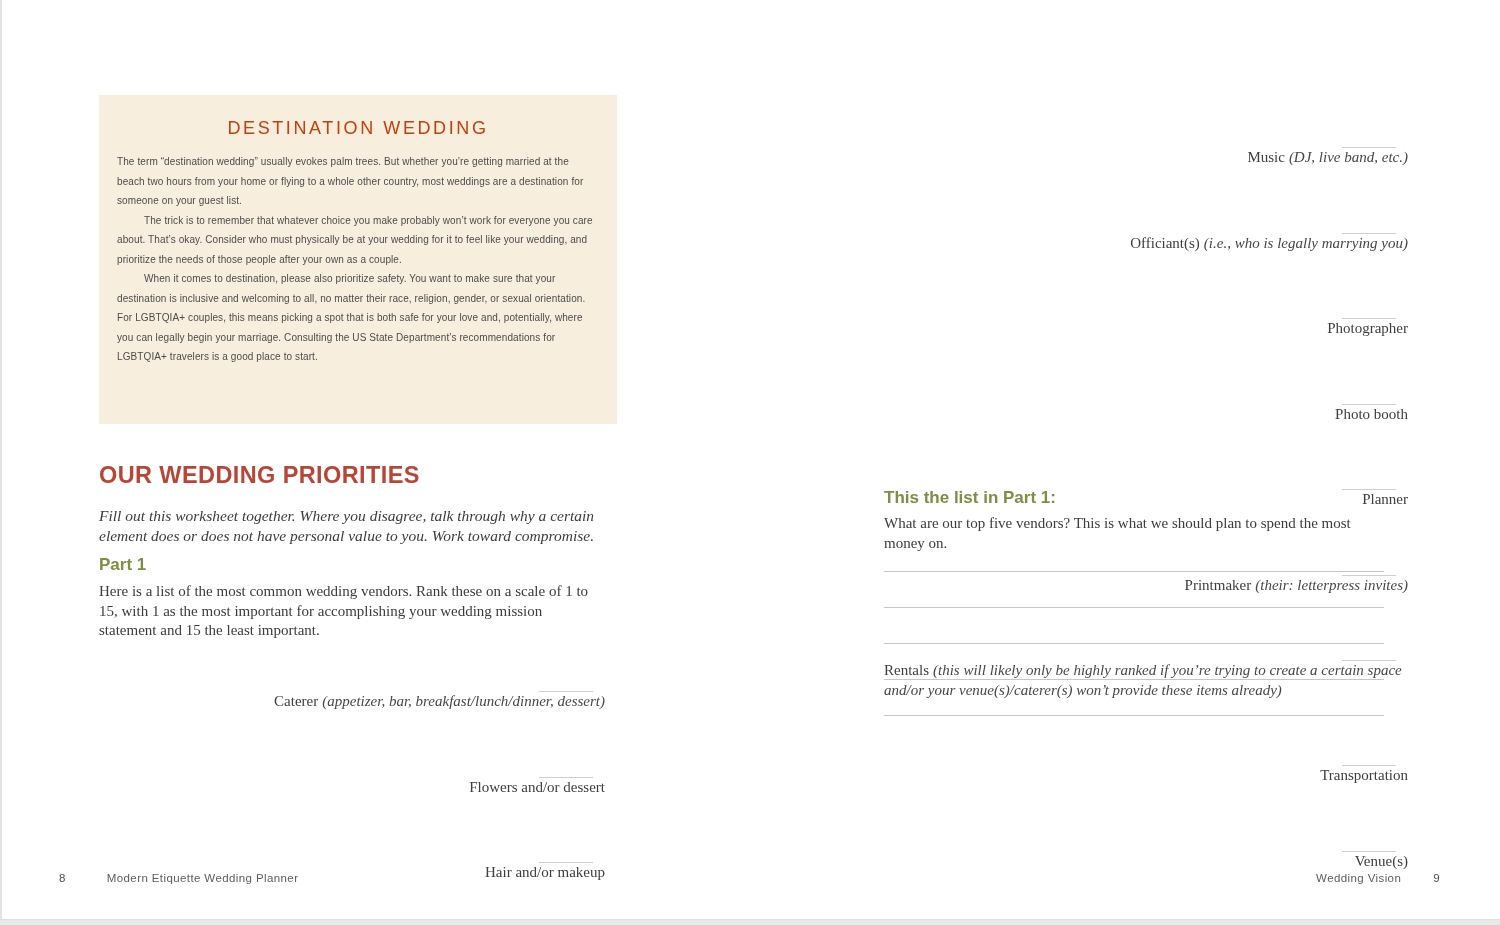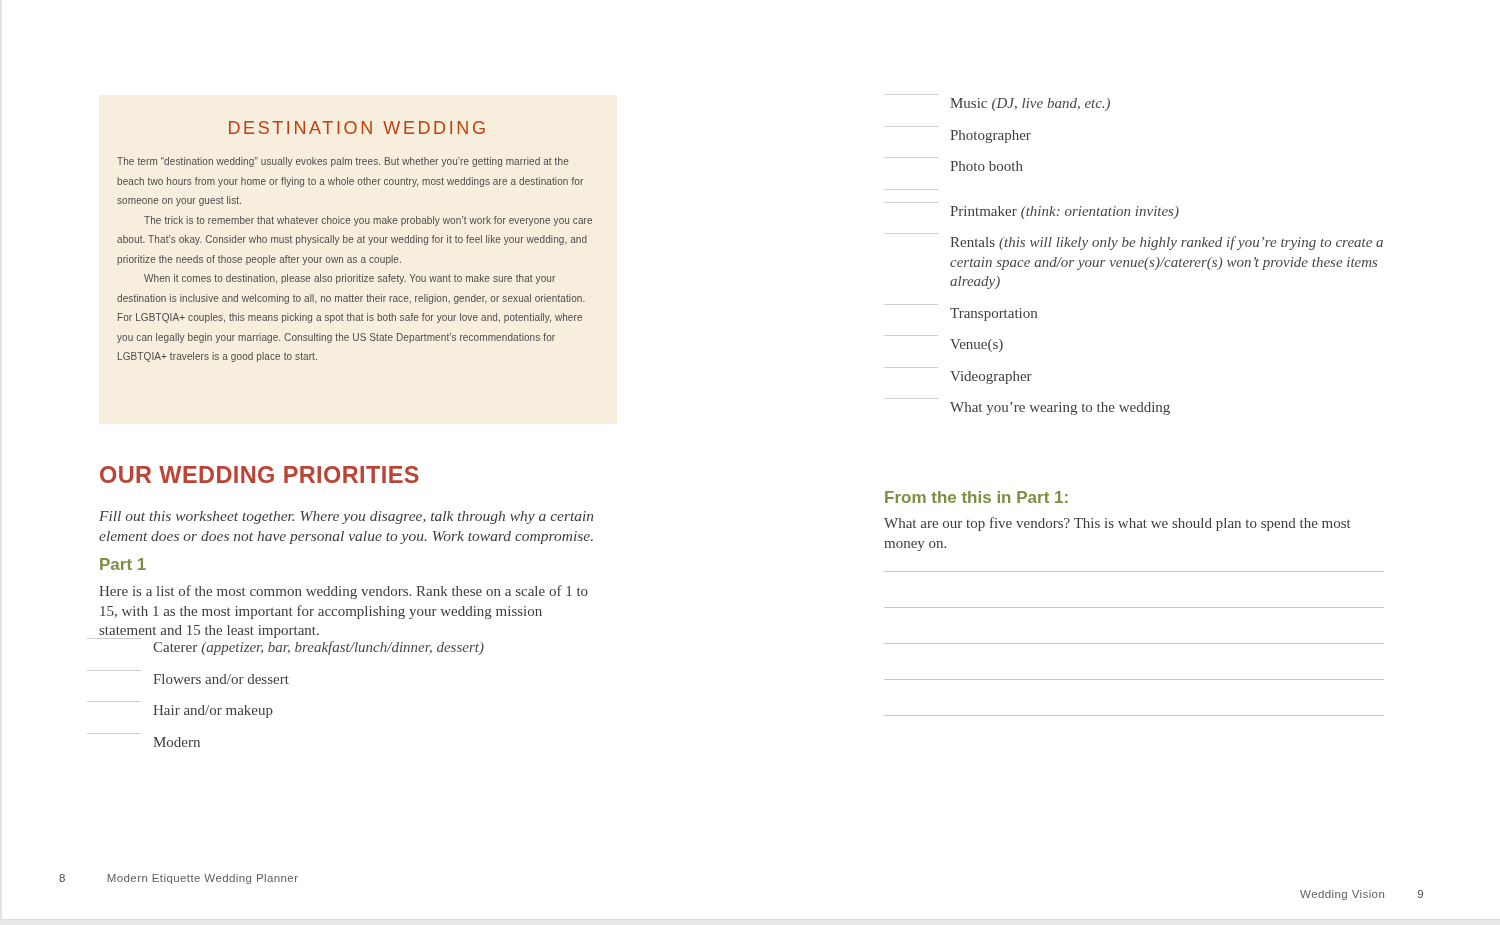--- a/index.html
+++ b/index.html
@@ -65,22 +65,23 @@
     font-family: "Liberation Serif", serif;
     font-size: 15px; line-height: 19.5px;
     color: #3c3c3c;
   }
 
   
   .vendor-list { position: absolute; }
   .left-list  { left: 87px;  top: 638px; width: 518px; }
   .right-list { left: 884px; top: 94px;  width: 524px; }
   .vendor-row {
-    display: flex; align-items: flex-start;
+    display: flex; align-items: flex-end;
     margin-bottom: 12px;
+    flex-direction: column;
   }
   .rank-blank {
     display: inline-block; flex: 0 0 54px; width: 54px;
     border-bottom: 1px solid #cfcfcf;
     margin-right: 12px;
   }
   .vendor-text {
     flex: 1;
     font-family: "Liberation Serif", serif;
     font-size: 15px; line-height: 19.5px;
@@ -102,21 +103,21 @@
   
   .footer {
     position: absolute; top: 872px;
     font-family: "Liberation Sans", sans-serif;
     font-size: 11.5px; letter-spacing: 0.4px;
     color: #5e5e5e;
     display: flex; align-items: baseline;
   }
   .footer-left { left: 59px; }
   .footer-left .footer-text { margin-left: 41px; }
-  .footer-right { right: 76px; margin-top: 16px; }
+  .footer-right { right: 60px; }
   .footer-right .page-num { margin-left: 32px; }
   .page-num { color: #4f4f4f; }
 </style>
 </head>
 <body>
 
 <div class="sheet">
 
   <section class="callout">
     <h2 class="callout-title">DESTINATION WEDDING</h2>
@@ -161,38 +162,43 @@
       </div>
     </div>
 
   <div class="vendor-list right-list">
 
       <div class="vendor-row">
         <span class="rank-blank"></span>
         <span class="vendor-text"><span class="vendor-label">Music</span><span class="vendor-note">(DJ, live band, etc.)</span></span>
       </div>
 
+      <div class="vendor-row">
+        <span class="rank-blank"></span>
+        <span class="vendor-text"><span class="vendor-label">Officiant(s)</span><span class="vendor-note">(i.e., who is legally marrying you)</span></span>
+      </div>
 
       <div class="vendor-row">
         <span class="rank-blank"></span>
         <span class="vendor-text"><span class="vendor-label">Photographer</span></span>
       </div>
 
       <div class="vendor-row">
         <span class="rank-blank"></span>
         <span class="vendor-text"><span class="vendor-label">Photo booth</span></span>
       </div>
 
       <div class="vendor-row">
         <span class="rank-blank"></span>
-      </div>
-
-      <div class="vendor-row">
-        <span class="rank-blank"></span>
-        <span class="vendor-text"><span class="vendor-label">Printmaker</span><span class="vendor-note">(think: orientation invites)</span></span>
+        <span class="vendor-text"><span class="vendor-label">Planner</span></span>
+      </div>
+
+      <div class="vendor-row">
+        <span class="rank-blank"></span>
+        <span class="vendor-text"><span class="vendor-label">Printmaker</span><span class="vendor-note">(their: letterpress invites)</span></span>
       </div>
 
       <div class="vendor-row">
         <span class="rank-blank"></span>
         <span class="vendor-text"><span class="vendor-label">Rentals</span><span class="vendor-note">(this will likely only be highly ranked if you’re trying to create a certain space and/or your venue(s)/caterer(s) won’t provide these items already)</span></span>
       </div>
 
       <div class="vendor-row">
         <span class="rank-blank"></span>
         <span class="vendor-text"><span class="vendor-label">Transportation</span></span>
@@ -207,21 +213,21 @@
         <span class="rank-blank"></span>
         <span class="vendor-text"><span class="vendor-label">Videographer</span></span>
       </div>
 
       <div class="vendor-row">
         <span class="rank-blank"></span>
         <span class="vendor-text"><span class="vendor-label">What you’re wearing to the wedding</span></span>
       </div>
     </div>
 
-  <h3 class="part-heading from-list-heading">From the this in Part 1:</h3>
+  <h3 class="part-heading from-list-heading">This the list in Part 1:</h3>
 
   <p class="question">What are our top five vendors? This is what we should plan to spend the most money on.</p>
 
   <div class="answer-lines">
       <div class="answer-line"></div>
       <div class="answer-line"></div>
       <div class="answer-line"></div>
       <div class="answer-line"></div>
       <div class="answer-line"></div>
     </div>

